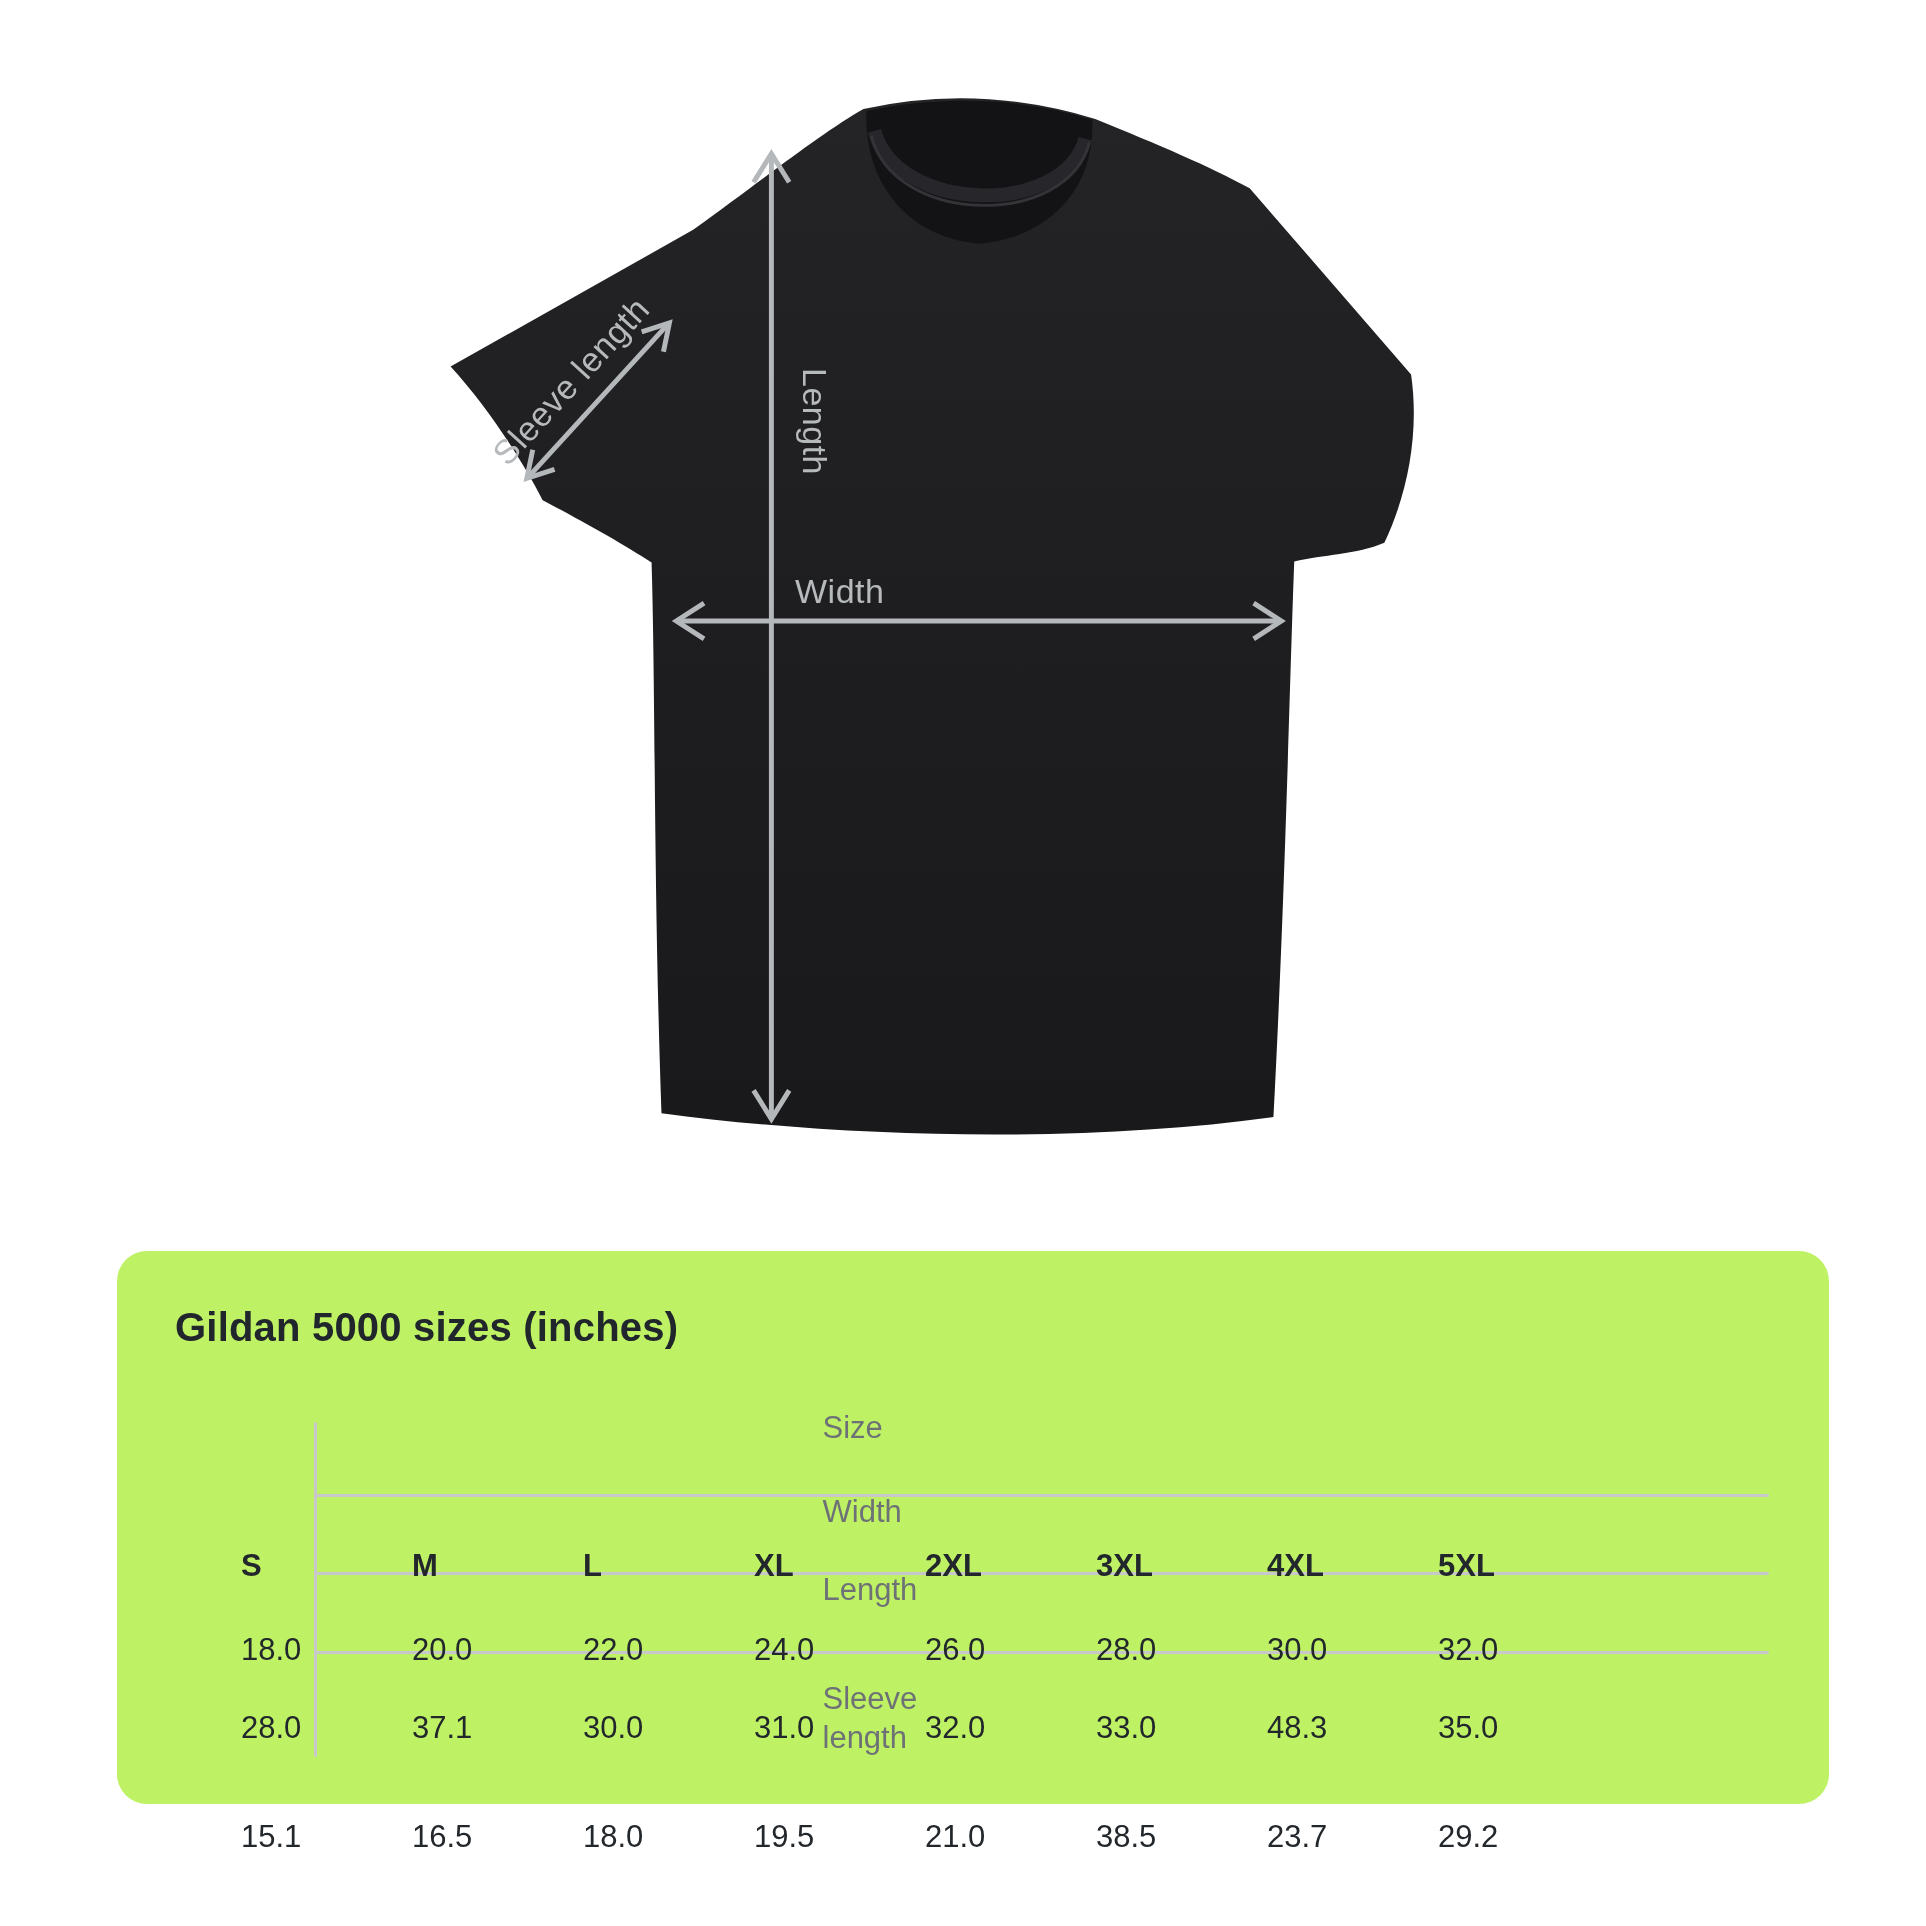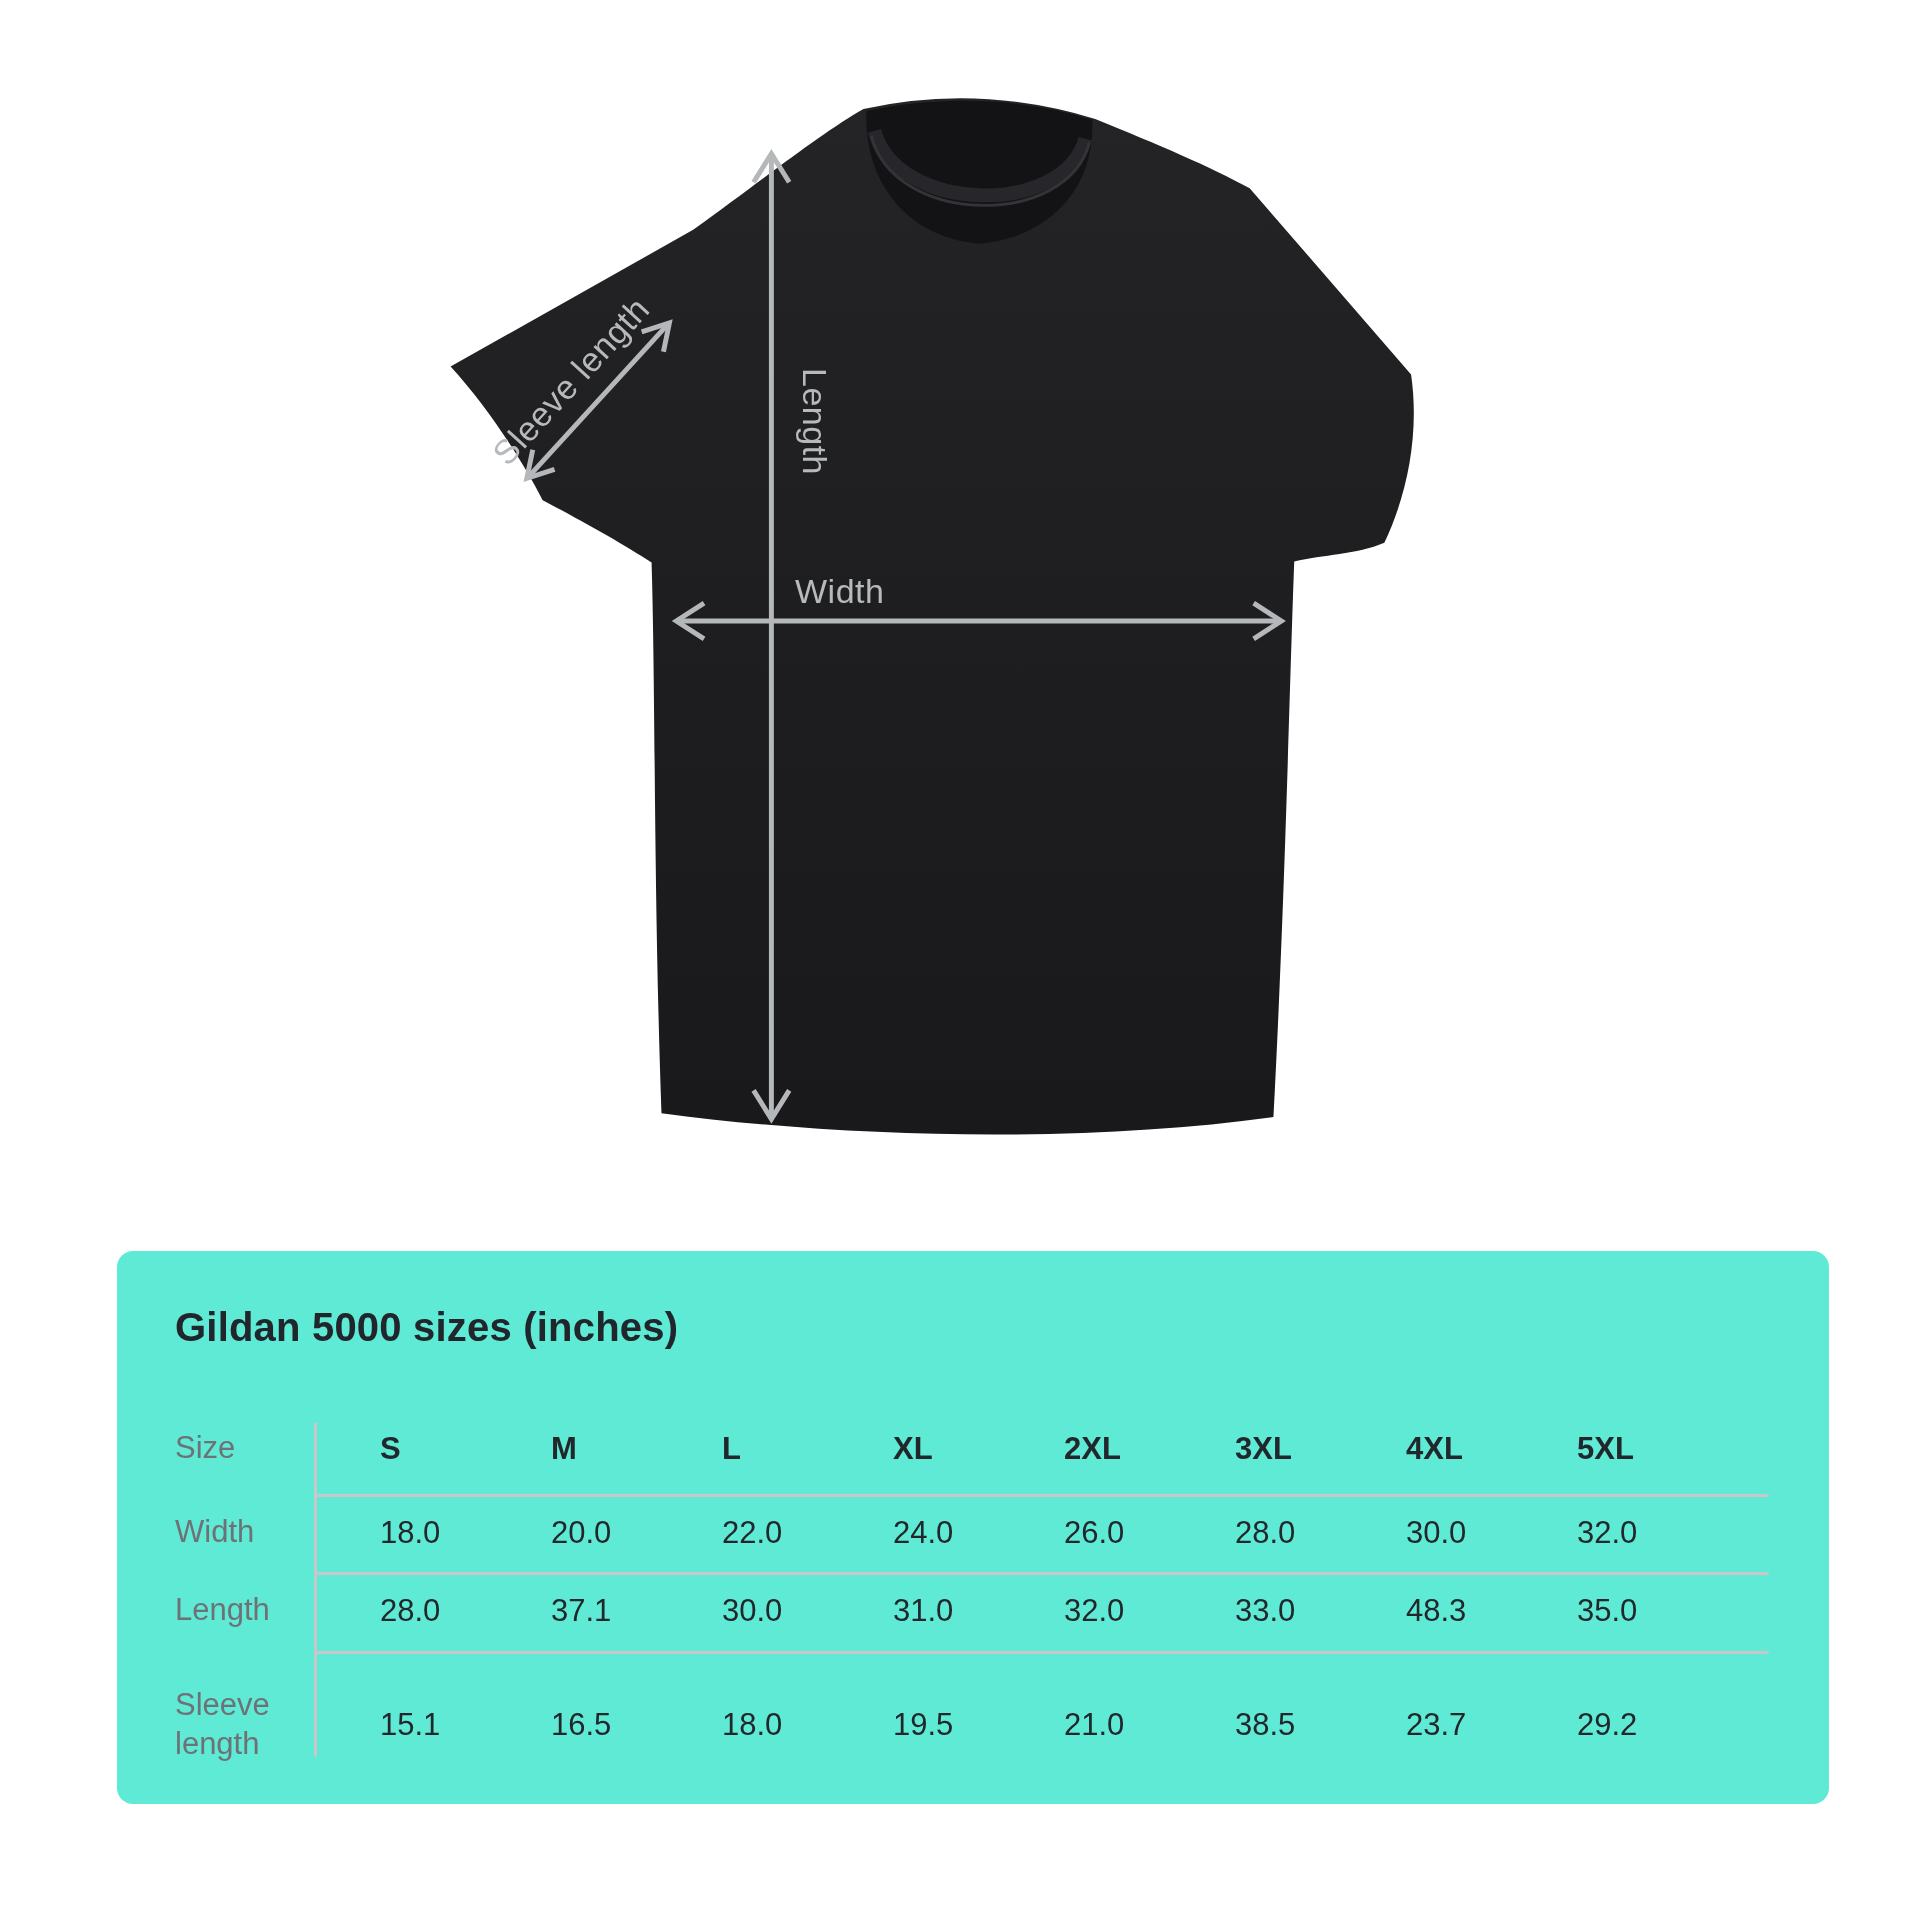--- a/index.html
+++ b/index.html
@@ -12,31 +12,31 @@
 
   .arrow-label{position:absolute;color:#b7babc;font-size:34px;line-height:1.15;
                white-space:nowrap;letter-spacing:0.5px;}
   .label-length{left:834px;top:368px;transform:rotate(90deg);transform-origin:0 0;}
   .label-width{left:795px;top:572px;}
   .label-sleeve{left:465px;top:362px;width:212px;text-align:center;
                 transform:rotate(-47.5deg);}
 
   
   .card{position:absolute;left:117px;top:1251px;width:1712px;height:553px;
-        background:#5eead4;border-radius:16px;}
+        background:#bef264;border-radius:30px;}
   .card-title{position:absolute;left:58px;top:54px;font-size:40px;font-weight:700;
               color:#20262b;letter-spacing:0.2px;}
 
   .vline{position:absolute;left:197px;top:171px;width:3px;height:335px;
          background:#c8c7ca;border-radius:2px;}
   .hline{position:absolute;left:197px;width:1455px;height:3px;background:#c8c7ca;
          border-radius:2px;}
   .hline.h1{top:243px;} .hline.h2{top:321px;} .hline.h3{top:400px;}
 
-  .trow{position:absolute;left:58px;display:flex;align-items:center;}
+  .trow{position:absolute;left:58px;display:flex;align-items:center;flex-direction:column;}
   .trow .rlabel{width:139px;flex:0 0 139px;font-size:31px;color:#6e7276;
                 line-height:1.25;}
   .trow .cells{display:flex;padding-left:66px;}
   .trow .cell{width:171px;font-size:31px;color:#22272c;}
   .trow.hdr .cell{font-weight:700;color:#22272c;}
   .row-hdr{top:158px;height:79px;}
   .row-width{top:242px;height:79px;}
   .row-length{top:320px;height:79px;}
   .row-sleeve{top:429px;height:89px;}
 </style>

